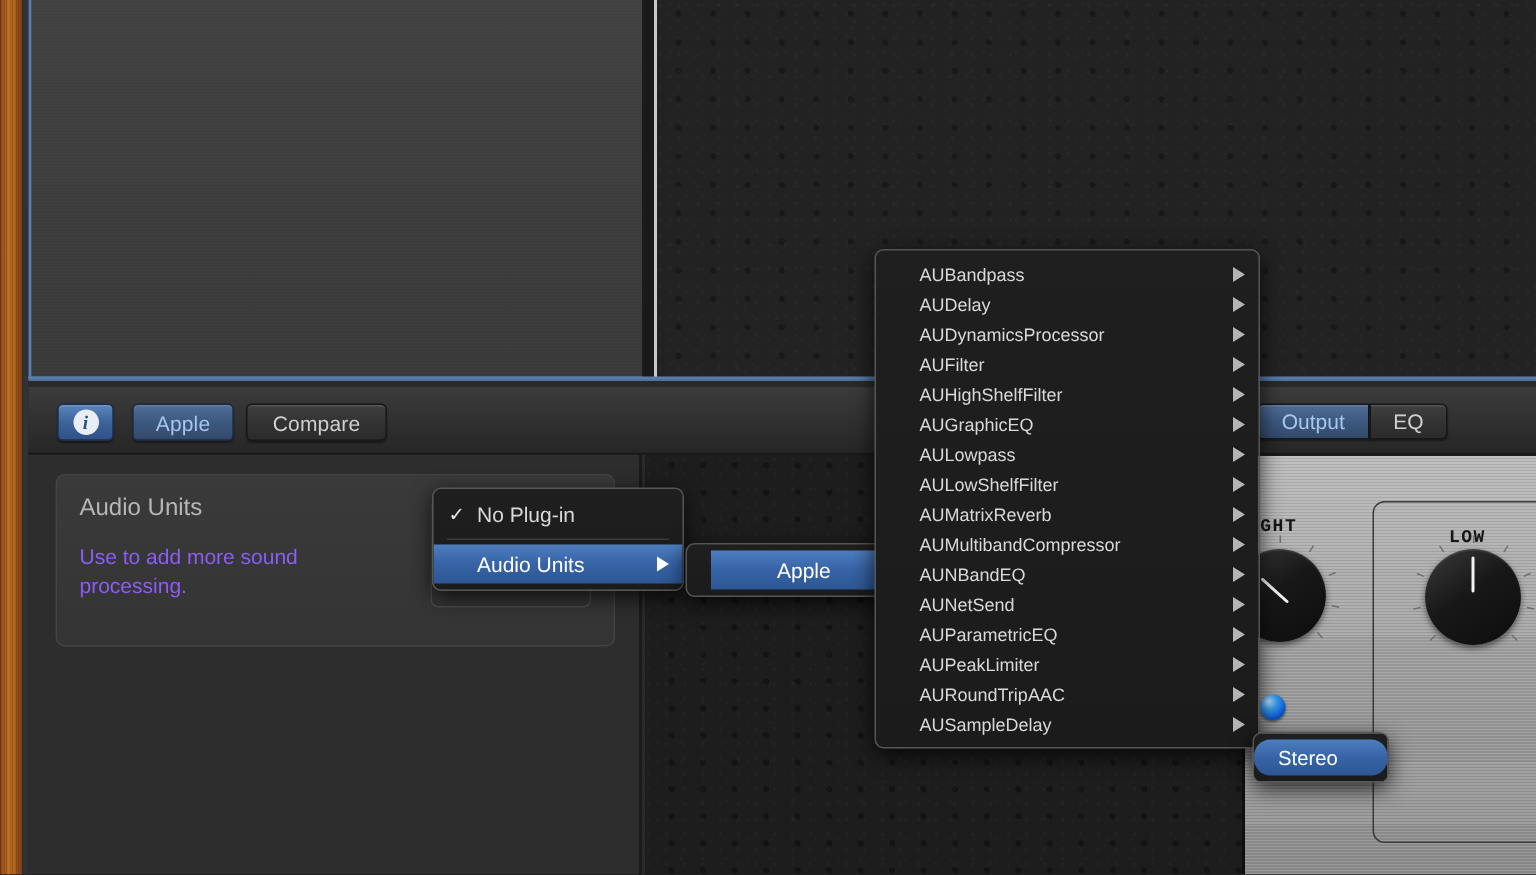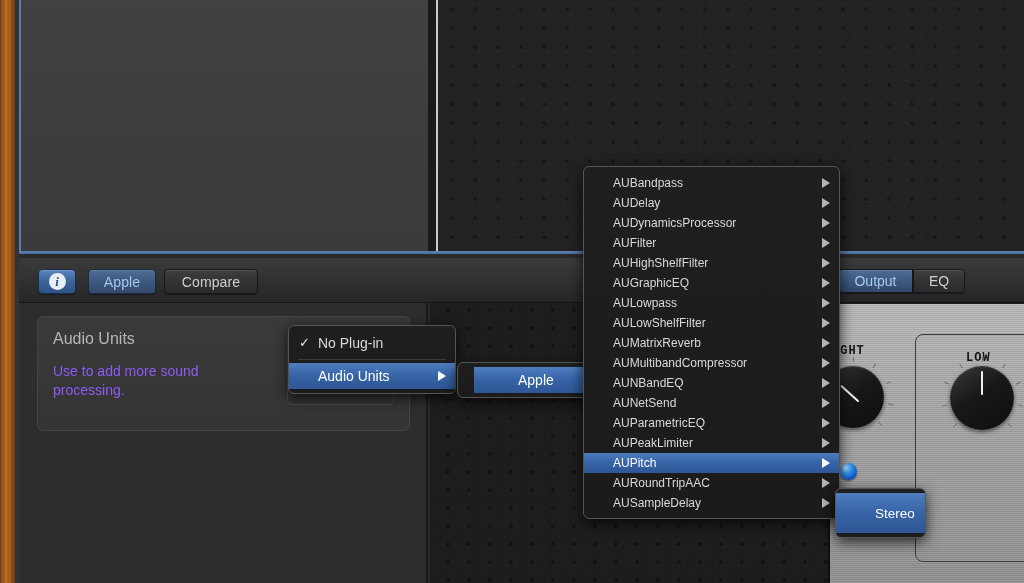--- a/index.html
+++ b/index.html
@@ -336,21 +336,21 @@
     padding: 4px 0 4px 16px;
   }
   .menu-apple .menu-item { height: 26px; font-size: 14px; padding-left: 44px; }
 
   
   .menu-stereo {
     left: 835px; top: 488px;
     width: 89px;
     padding: 4px 0 4px 0;
   }
-  .menu-stereo .menu-item { height: 40px; font-size: 13.5px; padding-left: 39px; }
+  .menu-stereo .menu-item { height: 24px; font-size: 13.5px; padding-left: 16px; border-radius: 11px; }
 </style>
 </head>
 <body>
 
 <div id="root">
 
   <div class="wood-strip"></div>
   <div class="wood-gap"></div>
 
   <div class="tl-panel">
@@ -485,24 +485,20 @@
         <span class="arrow"></span>
       </div>
       <div class="menu-item">
         <span>AUParametricEQ</span>
         <span class="arrow"></span>
       </div>
       <div class="menu-item">
         <span>AUPeakLimiter</span>
         <span class="arrow"></span>
       </div>
-      <div class="menu-item sel">
-        <span>AUPitch</span>
-        <span class="arrow"></span>
-      </div>
       <div class="menu-item">
         <span>AURoundTripAAC</span>
         <span class="arrow"></span>
       </div>
       <div class="menu-item">
         <span>AUSampleDelay</span>
         <span class="arrow"></span>
       </div>
     </div>
 

